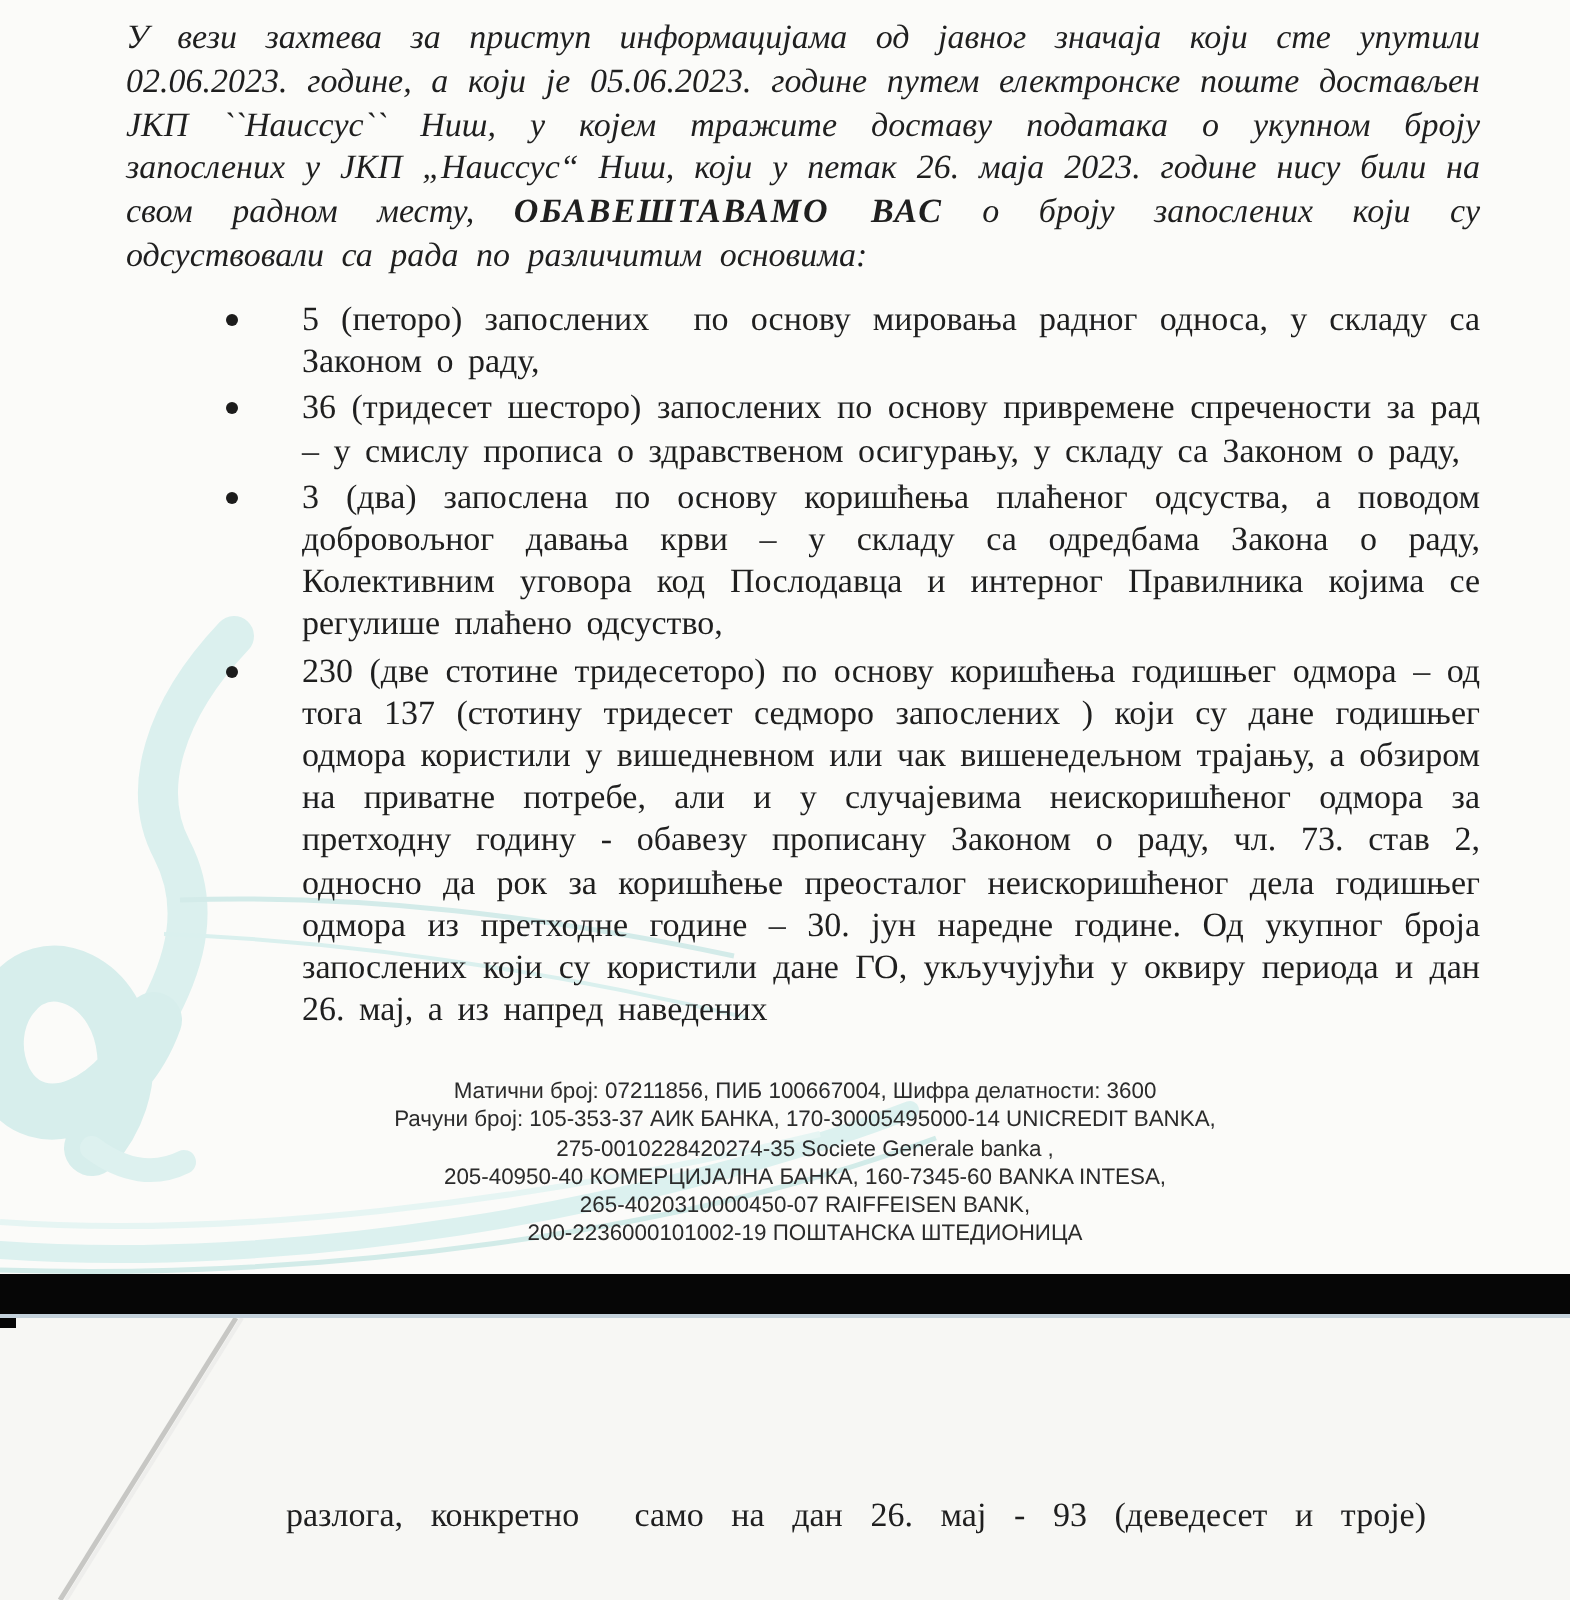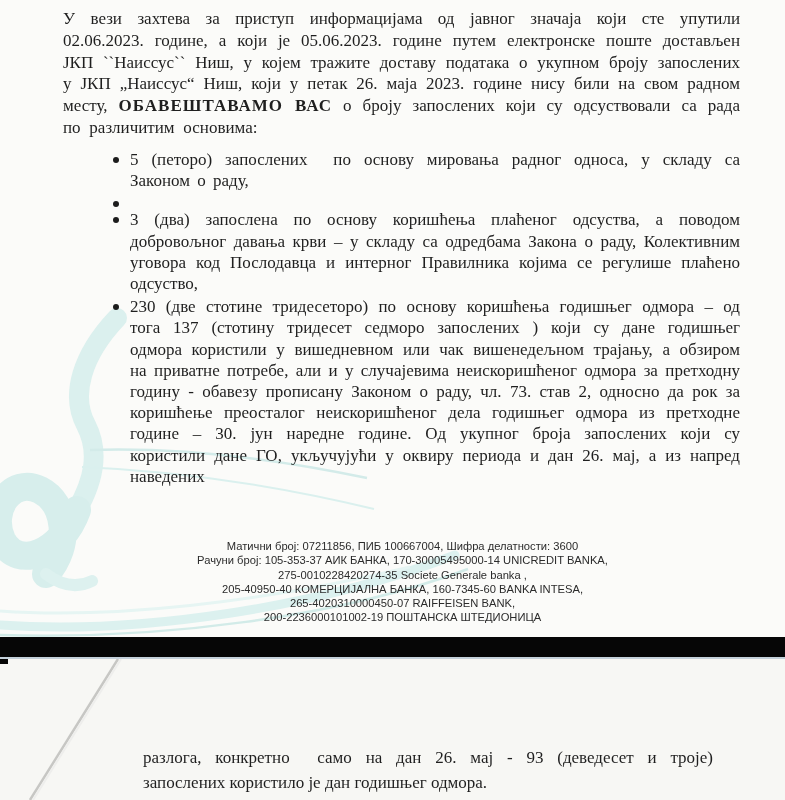--- a/index.html
+++ b/index.html
@@ -7,35 +7,35 @@
     position:relative; width:785px; height:800px; overflow:hidden;
     background:#fbfbf9; color:#1f1f1f;
     font-family:"Liberation Serif", serif;
   }
   
   .wm-main { position:absolute; left:-18px; top:300px; pointer-events:none; }
   .wm-swoosh { position:absolute; left:0px; top:545px; pointer-events:none; }
 
   .intro {
     position:absolute; left:63px; top:8px; width:677px; margin:0;
-    font-size:17px; line-height:21.8px; text-align:justify; word-spacing:4.5px;
+    font-size:17px; line-height:21.8px; text-align:justify; word-spacing:4.5px;font-style:italic;
   }
   .intro b { letter-spacing:1px; }
 
   .bullets {
     position:absolute; left:63px; top:149px; width:677px;
     margin:0; padding:0; list-style:none;
   }
   .bullet { display:flex; margin:0 0 2px 0; }
   .dot {
     flex:0 0 auto; width:6px; height:6px; border-radius:50%;
     background:#1c1c1c; margin:8px 0 0 50px;
   }
   .btext {
-    flex:1; margin-left:11px; font-size:17px; line-height:21.2px;
+    flex:1; margin-left:32px; font-size:17px; line-height:21.2px;
     text-align:justify; word-spacing:3px;
   }
 
   .footer {
     position:absolute; left:10px; top:539px; width:785px; text-align:center;
     font-family:"Liberation Sans", sans-serif;
     font-size:11.2px; line-height:14.3px; color:#2b2b2b;
   }
 
   .divider {
@@ -74,20 +74,21 @@
 
   <p class="intro"><span>У вези захтева за приступ информацијама од јавног значаја који сте упутили 02.06.2023. године, а који је 05.06.2023. године путем електронске поште достављен ЈКП ``Наиссус`` Ниш, у којем тражите доставу података о укупном броју запослених у ЈКП „Наиссус“ Ниш, који у петак 26. маја 2023. године нису били на свом радном месту, </span><b>ОБАВЕШТАВАМО ВАС</b><span> о броју запослених који су одсуствовали са рада по различитим основима:</span></p>
 
   <ul class="bullets">
       <li class="bullet">
       <span class="dot"></span>
       <span class="btext">5 (петоро) запослених&nbsp; по основу мировања радног односа, у складу са Законом о раду,</span>
     </li>
       <li class="bullet">
       <span class="dot"></span>
+      <span class="btext">36 (тридесет шесторо) запослених по основу привремене спречености за рад – у смислу прописа о здравственом осигурању, у складу са Законом о раду,</span>
     </li>
       <li class="bullet">
       <span class="dot"></span>
       <span class="btext">3 (два) запослена по основу коришћења плаћеног одсуства, а поводом добровољног давања крви – у складу са одредбама Закона о раду, Колективним уговора код Послодавца и интерног Правилника којима се регулише плаћено одсуство,</span>
     </li>
       <li class="bullet">
       <span class="dot"></span>
       <span class="btext">230 (две стотине тридесеторо) по основу коришћења годишњег одмора – од тога 137 (стотину тридесет седморо запослених ) који су дане годишњег одмора користили у вишедневном или чак вишенедељном трајању, а обзиром на приватне потребе, али и у случајевима неискоришћеног одмора за претходну годину - обавезу прописану Законом о раду, чл. 73. став 2, односно да рок за коришћење преосталог неискоришћеног дела годишњег одмора из претходне године – 30. јун наредне године. Од укупног броја запослених који су користили дане ГО, укључујући у оквиру периода и дан 26. мај, а из напред наведених</span>
     </li>
     </ul>
@@ -104,17 +105,16 @@
   <div class="divider"></div>
 
   <div class="page2">
     <div class="page2-notch"></div>
     <svg class="crease" width="140" height="141">
       <line x1="118" y1="0" x2="30" y2="141" stroke="#c7c7c4" stroke-width="2.5"></line>
       <line x1="121" y1="0" x2="33" y2="141" stroke="#eeeeec" stroke-width="2"></line>
     </svg>
     <div class="p2text">
       <div class="p2l1">разлога, конкретно&nbsp; само на дан 26. мај - 93 (деведесет и троје)</div>
-      <div class="p2l2">запослених користило је дан годишњег одмора.</div>
     </div>
   </div>
 
 </div>
 
 </body></html>

